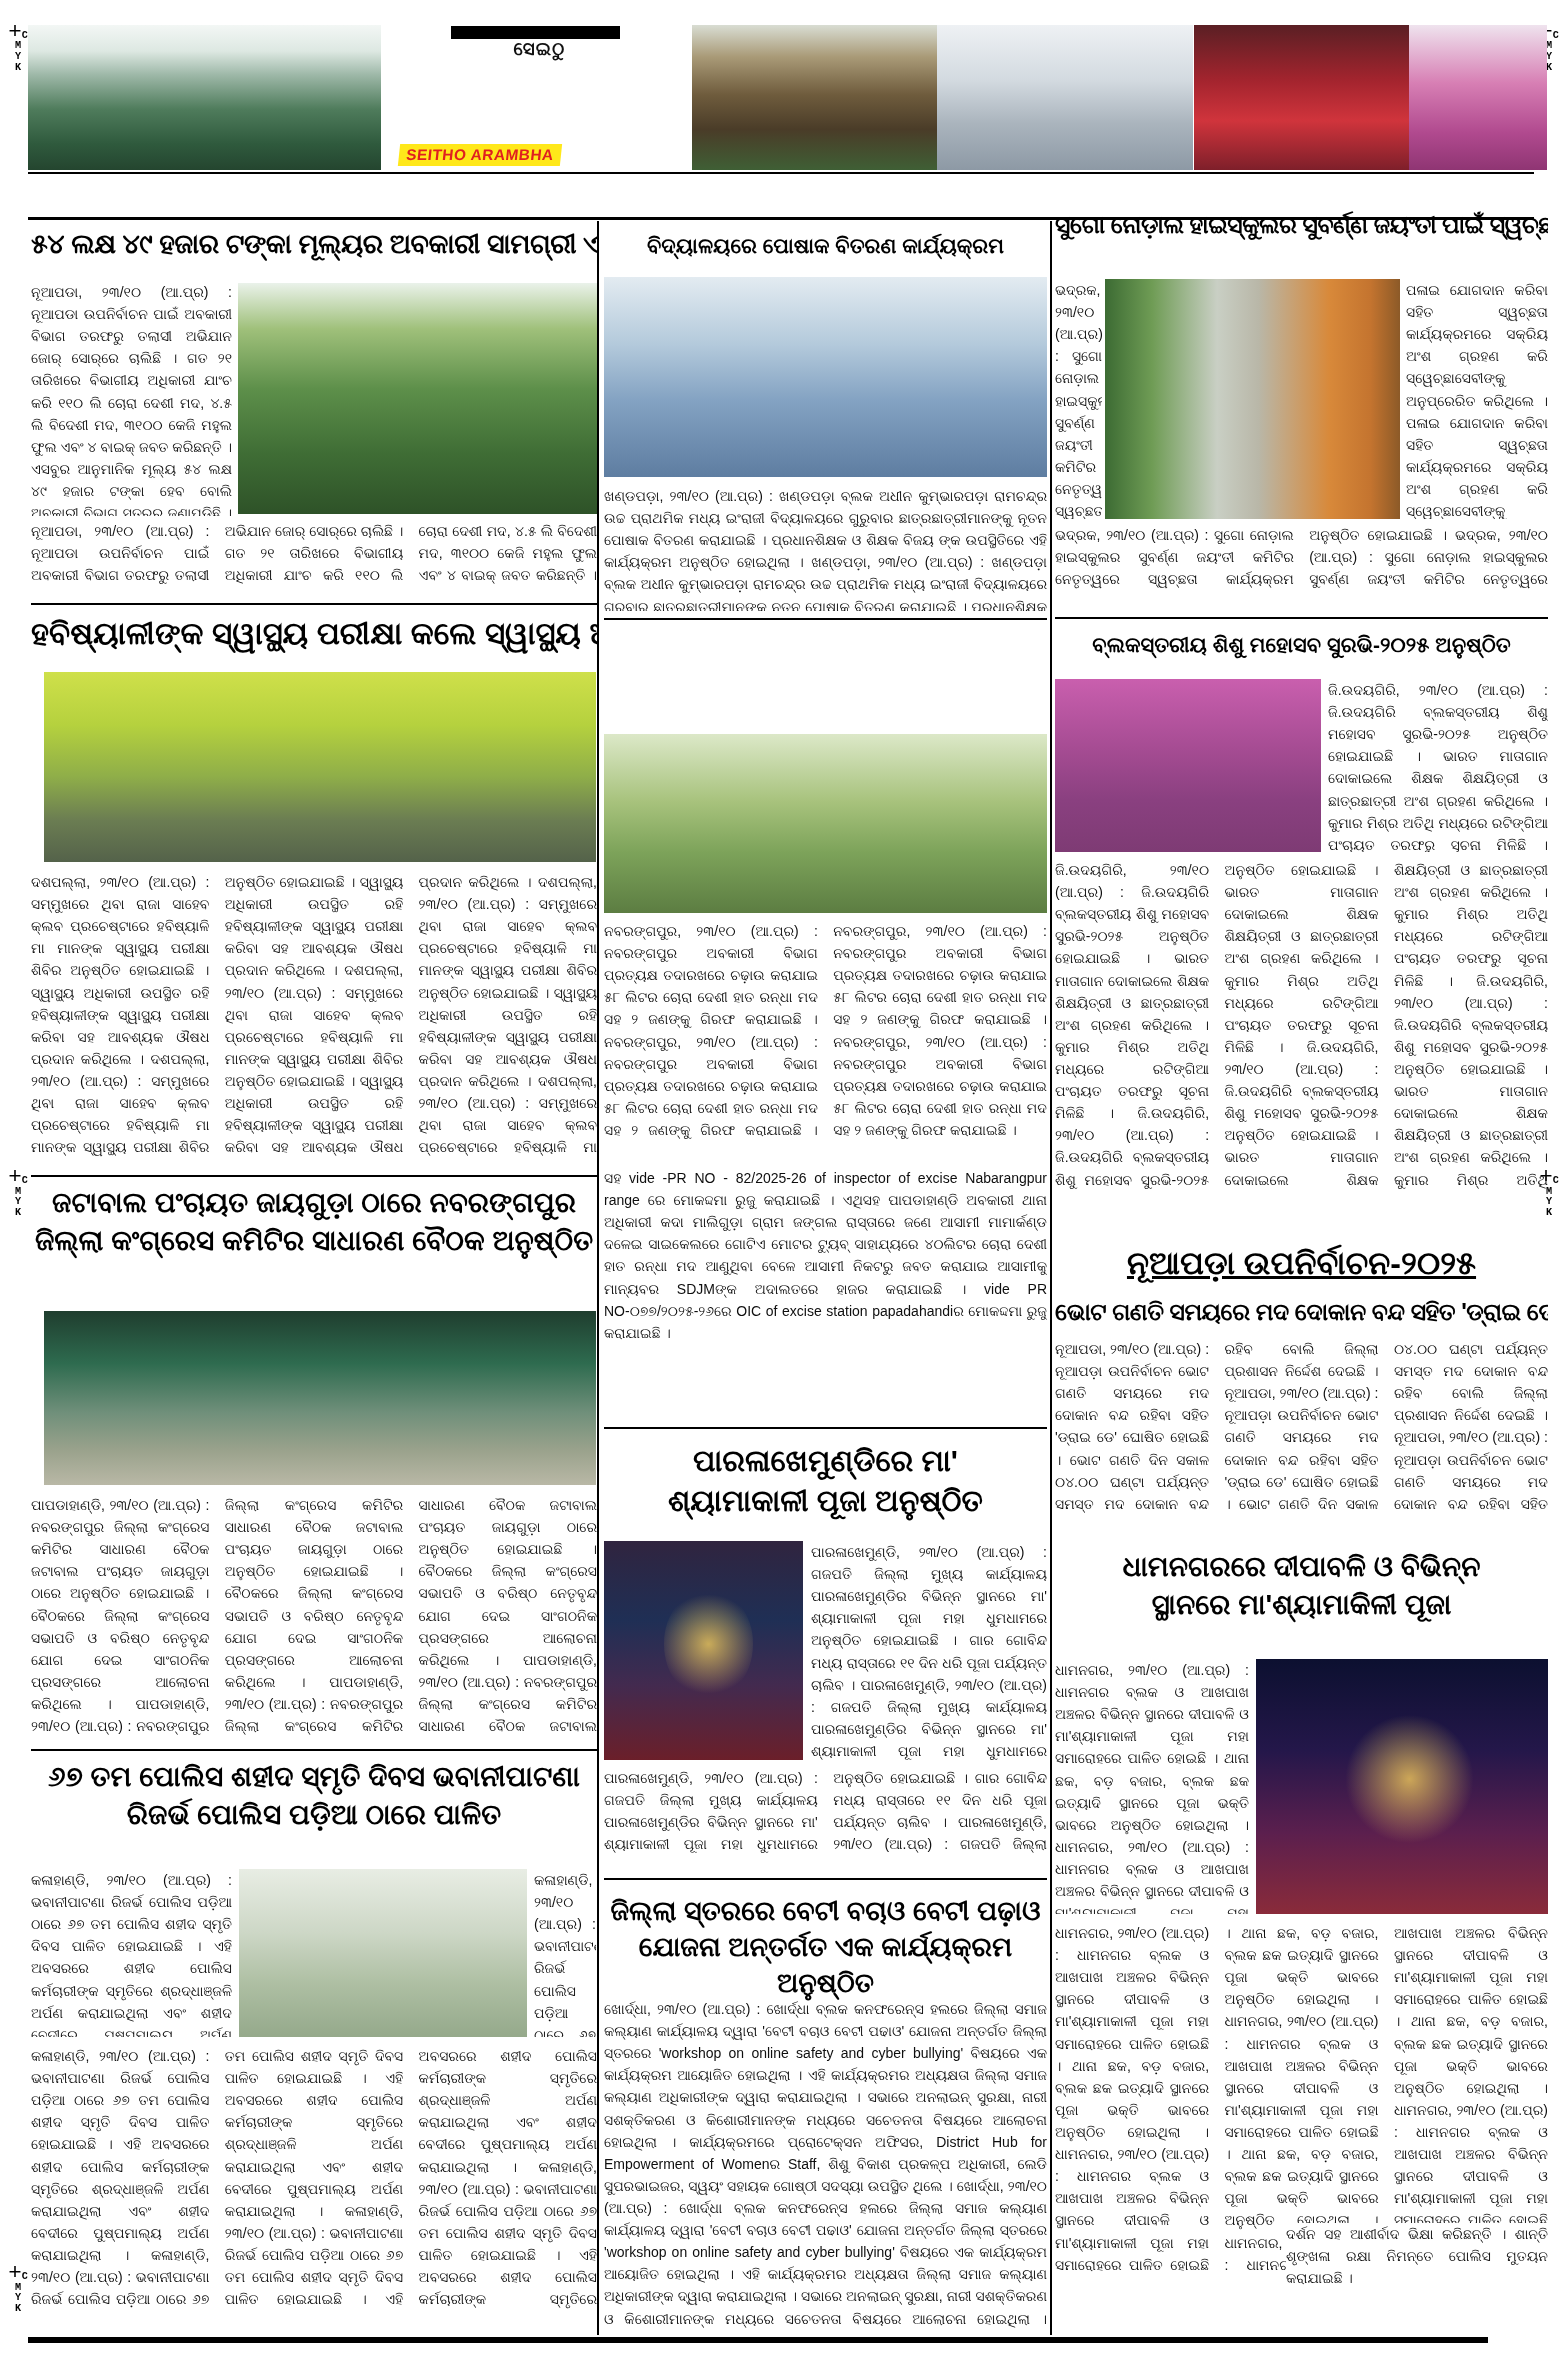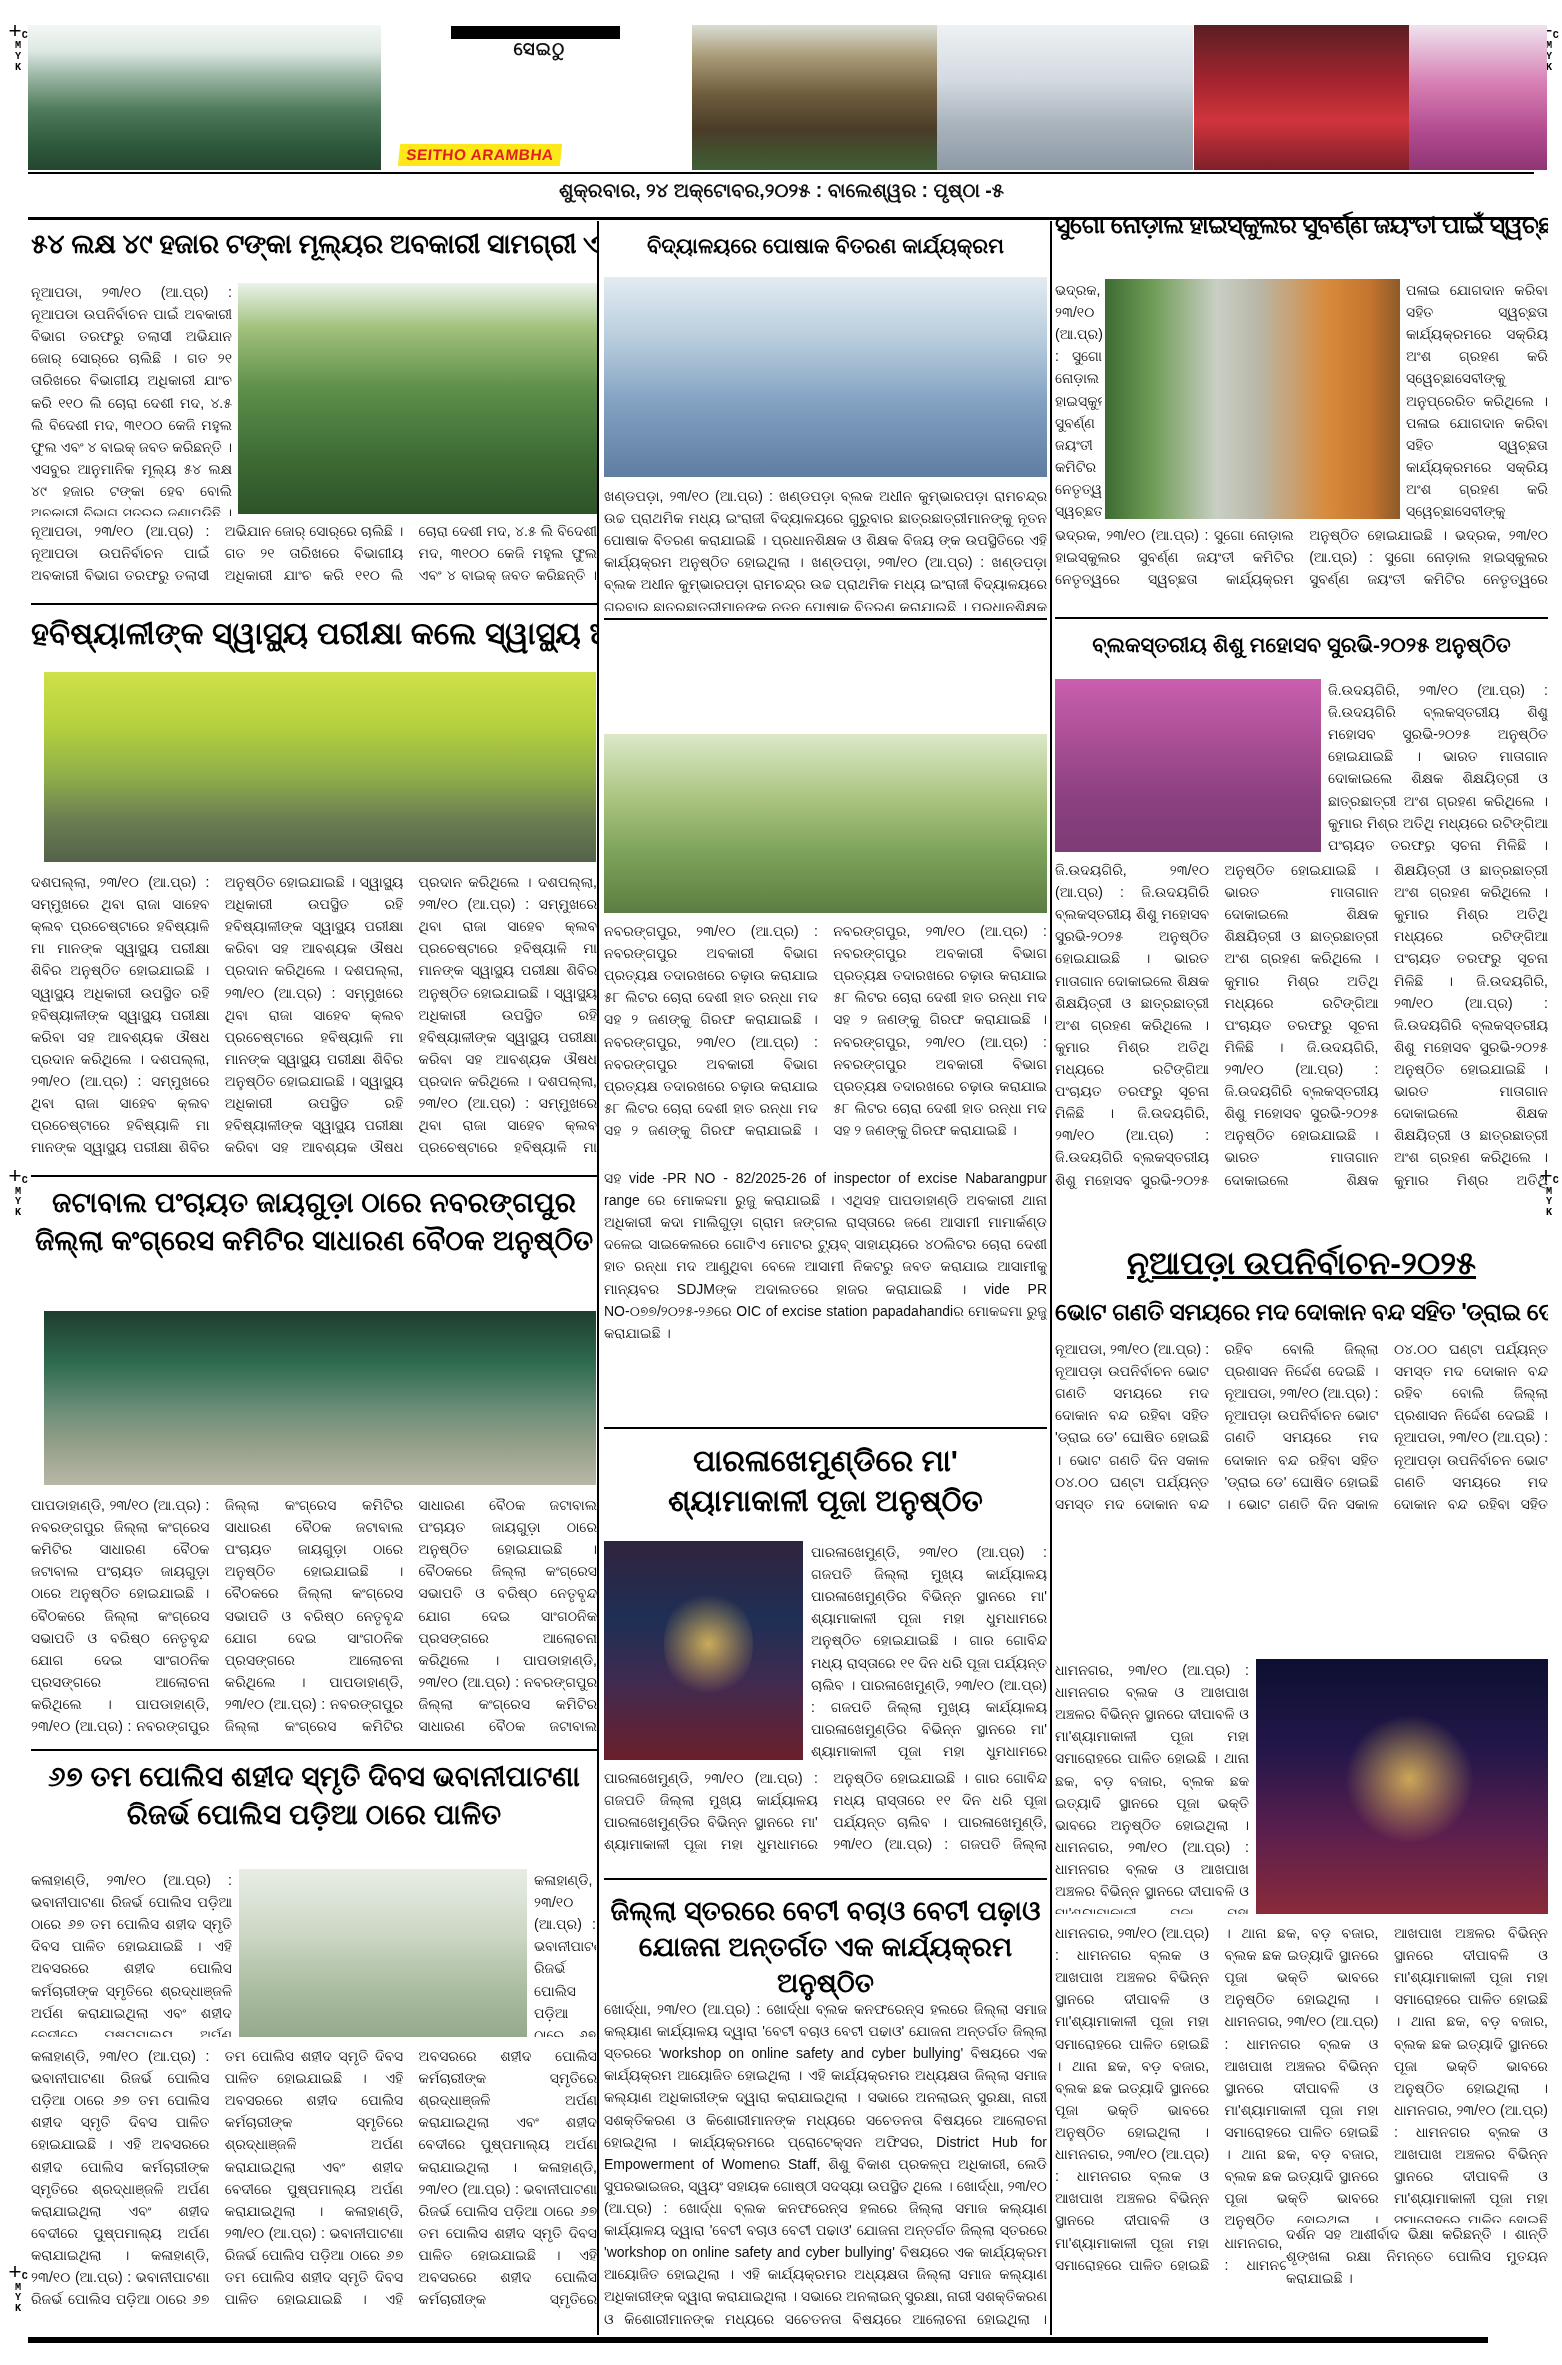--- a/index.html
+++ b/index.html
@@ -79,21 +79,20 @@
   <div class="ph ph-ban-dancers" style="left:1194px;top:24.6px;width:215px;height:145px;"></div>
   <div class="ph ph-ban-dancer" style="left:1409px;top:24.6px;width:138px;height:145px;"></div>
 
   <div class="masthead">
     <div class="m-bar"></div>
     <div class="m-pre">ସେଇଠୁ</div>
     <div class="m-badge">SEITHO ARAMBHA</div>
   </div>
 
   <div class="hr" style="left:28px;top:172px;width:1506px;height:2px;"></div>
-  <div class="dateline">ଶୁକ୍ରବାର, ୨୪ ଅକ୍ଟୋବର,୨୦୨୫ : ବାଲେଶ୍ୱର : ପୃଷ୍ଠା -୫</div>
   <div class="hr" style="left:28px;top:217px;width:1506px;height:2.6px;"></div>
 
   <div class="vr" style="left:597px;top:221px;height:2114px;"></div>
   <div class="vr" style="left:1050px;top:221px;height:2114px;"></div>
 
   <div class="art-hl one" style="left:31px;top:226px;width:566px;font-size:27px;letter-spacing:-0.5px;">୫୪ ଲକ୍ଷ ୪୯ ହଜାର ଟଙ୍କା ମୂଲ୍ୟର ଅବକାରୀ ସାମଗ୍ରୀ ଏବଂ ୪ ବାଇକ୍ ଜବତ</div>
   <div class="body" style="left:31px;top:281px;width:201px;height:235px;">ନୂଆପଡା, ୨୩/୧୦ (ଆ.ପ୍ର) : ନୂଆପଡା ଉପନିର୍ବାଚନ ପାଇଁ ଅବକାରୀ ବିଭାଗ ତରଫରୁ ତଲାସୀ ଅଭିଯାନ ଜୋର୍ ସୋର୍‌ରେ ଚାଲିଛି । ଗତ ୨୧ ତାରିଖରେ ବିଭାଗୀୟ ଅଧିକାରୀ ଯାଂଚ କରି ୧୧୦ ଲି ଚୋରା ଦେଶୀ ମଦ, ୪.୫ ଲି ବିଦେଶୀ ମଦ, ୩୧୦୦ କେଜି ମହୁଲ ଫୁଲ ଏବଂ ୪ ବାଇକ୍ ଜବତ କରିଛନ୍ତି । ଏସବୁର ଆନୁମାନିକ ମୂଲ୍ୟ ୫୪ ଲକ୍ଷ ୪୯ ହଜାର ଟଙ୍କା ହେବ ବୋଲି ଅବକାରୀ ବିଭାଗ ସୂତ୍ରରୁ ଜଣାପଡିଛି । ଏହି ଅଭିଯାନ ଜାରି ରହିବ ବୋଲି ବିଭାଗ ପକ୍ଷରୁ କୁହାଯାଇଛି । ନୂଆପଡା, ୨୩/୧୦ (ଆ.ପ୍ର) : ନୂଆପଡା ଉପନିର୍ବାଚନ ପାଇଁ ଅବକାରୀ ବିଭାଗ ତରଫରୁ ତଲାସୀ ଅଭିଯାନ ଜୋର୍ ସୋର୍‌ରେ ଚାଲିଛି । ଗତ ୨୧ ତାରିଖରେ ବିଭାଗୀୟ ଅଧିକାରୀ ଯାଂଚ କରି ୧୧୦ ଲି ଚୋରା ଦେଶୀ ମଦ, ୪.୫ ଲି ବିଦେଶୀ ମଦ, ୩୧୦୦ କେଜି ମହୁଲ ଫୁଲ ଏବଂ ୪ ବାଇକ୍ ଜବତ କରିଛନ୍ତି । ଏସବୁର ଆନୁମାନିକ ମୂଲ୍ୟ ୫୪ ଲକ୍ଷ ୪୯ ହଜାର ଟଙ୍କା ହେବ ବୋଲି ଅବକାରୀ ବିଭାଗ ସୂତ୍ରରୁ ଜଣାପଡିଛି । ଏହି ଅଭିଯାନ ଜାରି ରହିବ ବୋଲି ବିଭାଗ ପକ୍ଷରୁ କୁହାଯାଇଛି ।</div>
   <div class="ph ph-a1" style="left:238px;top:283px;width:359px;height:231px;"></div>
   <div class="body cols3" style="left:31px;top:520px;width:566px;height:78px;">ନୂଆପଡା, ୨୩/୧୦ (ଆ.ପ୍ର) : ନୂଆପଡା ଉପନିର୍ବାଚନ ପାଇଁ ଅବକାରୀ ବିଭାଗ ତରଫରୁ ତଲାସୀ ଅଭିଯାନ ଜୋର୍ ସୋର୍‌ରେ ଚାଲିଛି । ଗତ ୨୧ ତାରିଖରେ ବିଭାଗୀୟ ଅଧିକାରୀ ଯାଂଚ କରି ୧୧୦ ଲି ଚୋରା ଦେଶୀ ମଦ, ୪.୫ ଲି ବିଦେଶୀ ମଦ, ୩୧୦୦ କେଜି ମହୁଲ ଫୁଲ ଏବଂ ୪ ବାଇକ୍ ଜବତ କରିଛନ୍ତି । ଏସବୁର ଆନୁମାନିକ ମୂଲ୍ୟ ୫୪ ଲକ୍ଷ ୪୯ ହଜାର ଟଙ୍କା ହେବ ବୋଲି ଅବକାରୀ ବିଭାଗ ସୂତ୍ରରୁ ଜଣାପଡିଛି । ଏହି ଅଭିଯାନ ଜାରି ରହିବ ବୋଲି ବିଭାଗ ପକ୍ଷରୁ କୁହାଯାଇଛି । ନୂଆପଡା, ୨୩/୧୦ (ଆ.ପ୍ର) : ନୂଆପଡା ଉପନିର୍ବାଚନ ପାଇଁ ଅବକାରୀ ବିଭାଗ ତରଫରୁ ତଲାସୀ ଅଭିଯାନ ଜୋର୍ ସୋର୍‌ରେ ଚାଲିଛି । ଗତ ୨୧ ତାରିଖରେ ବିଭାଗୀୟ ଅଧିକାରୀ ଯାଂଚ କରି ୧୧୦ ଲି ଚୋରା ଦେଶୀ ମଦ, ୪.୫ ଲି ବିଦେଶୀ ମଦ, ୩୧୦୦ କେଜି ମହୁଲ ଫୁଲ ଏବଂ ୪ ବାଇକ୍ ଜବତ କରିଛନ୍ତି । ଏସବୁର ଆନୁମାନିକ ମୂଲ୍ୟ ୫୪ ଲକ୍ଷ ୪୯ ହଜାର ଟଙ୍କା ହେବ ବୋଲି ଅବକାରୀ ବିଭାଗ ସୂତ୍ରରୁ ଜଣାପଡିଛି । ଏହି ଅଭିଯାନ ଜାରି ରହିବ ବୋଲି ବିଭାଗ ପକ୍ଷରୁ କୁହାଯାଇଛି ।</div>
 
@@ -148,20 +147,22 @@
   <div class="hr" style="left:1055px;top:617px;width:493px;height:1.5px;"></div>
   <div class="art-hl one" style="left:1055px;top:631px;width:493px;font-size:21px;">ବ୍ଲକସ୍ତରୀୟ ଶିଶୁ ମହୋସବ ସୁରଭି-୨୦୨୫ ଅନୁଷ୍ଠିତ</div>
   <div class="ph ph-c2" style="left:1055px;top:679px;width:266px;height:173px;"></div>
   <div class="body" style="left:1328px;top:679px;width:220px;height:173px;">ଜି.ଉଦୟଗିରି, ୨୩/୧୦ (ଆ.ପ୍ର) : ଜି.ଉଦୟଗିରି ବ୍ଲକସ୍ତରୀୟ ଶିଶୁ ମହୋସବ ସୁରଭି-୨୦୨୫ ଅନୁଷ୍ଠିତ ହୋଇଯାଇଛି । ଭାରତ ମାତାଗାନ ଦୋକାଇଲେ ଶିକ୍ଷକ ଶିକ୍ଷୟିତ୍ରୀ ଓ ଛାତ୍ରଛାତ୍ରୀ ଅଂଶ ଗ୍ରହଣ କରିଥିଲେ । କୁମାର ମିଶ୍ର ଅତିଥି ମଧ୍ୟରେ ରଟିଙ୍ଗିଆ ପଂଚାୟତ ତରଫରୁ ସୂଚନା ମିଳିଛି । ଜି.ଉଦୟଗିରି, ୨୩/୧୦ (ଆ.ପ୍ର) : ଜି.ଉଦୟଗିରି ବ୍ଲକସ୍ତରୀୟ ଶିଶୁ ମହୋସବ ସୁରଭି-୨୦୨୫ ଅନୁଷ୍ଠିତ ହୋଇଯାଇଛି । ଭାରତ ମାତାଗାନ ଦୋକାଇଲେ ଶିକ୍ଷକ ଶିକ୍ଷୟିତ୍ରୀ ଓ ଛାତ୍ରଛାତ୍ରୀ ଅଂଶ ଗ୍ରହଣ କରିଥିଲେ । କୁମାର ମିଶ୍ର ଅତିଥି ମଧ୍ୟରେ ରଟିଙ୍ଗିଆ ପଂଚାୟତ ତରଫରୁ ସୂଚନା ମିଳିଛି ।</div>
   <div class="body cols3" style="left:1055px;top:859px;width:493px;height:351px;">ଜି.ଉଦୟଗିରି, ୨୩/୧୦ (ଆ.ପ୍ର) : ଜି.ଉଦୟଗିରି ବ୍ଲକସ୍ତରୀୟ ଶିଶୁ ମହୋସବ ସୁରଭି-୨୦୨୫ ଅନୁଷ୍ଠିତ ହୋଇଯାଇଛି । ଭାରତ ମାତାଗାନ ଦୋକାଇଲେ ଶିକ୍ଷକ ଶିକ୍ଷୟିତ୍ରୀ ଓ ଛାତ୍ରଛାତ୍ରୀ ଅଂଶ ଗ୍ରହଣ କରିଥିଲେ । କୁମାର ମିଶ୍ର ଅତିଥି ମଧ୍ୟରେ ରଟିଙ୍ଗିଆ ପଂଚାୟତ ତରଫରୁ ସୂଚନା ମିଳିଛି । ଜି.ଉଦୟଗିରି, ୨୩/୧୦ (ଆ.ପ୍ର) : ଜି.ଉଦୟଗିରି ବ୍ଲକସ୍ତରୀୟ ଶିଶୁ ମହୋସବ ସୁରଭି-୨୦୨୫ ଅନୁଷ୍ଠିତ ହୋଇଯାଇଛି । ଭାରତ ମାତାଗାନ ଦୋକାଇଲେ ଶିକ୍ଷକ ଶିକ୍ଷୟିତ୍ରୀ ଓ ଛାତ୍ରଛାତ୍ରୀ ଅଂଶ ଗ୍ରହଣ କରିଥିଲେ । କୁମାର ମିଶ୍ର ଅତିଥି ମଧ୍ୟରେ ରଟିଙ୍ଗିଆ ପଂଚାୟତ ତରଫରୁ ସୂଚନା ମିଳିଛି । ଜି.ଉଦୟଗିରି, ୨୩/୧୦ (ଆ.ପ୍ର) : ଜି.ଉଦୟଗିରି ବ୍ଲକସ୍ତରୀୟ ଶିଶୁ ମହୋସବ ସୁରଭି-୨୦୨୫ ଅନୁଷ୍ଠିତ ହୋଇଯାଇଛି । ଭାରତ ମାତାଗାନ ଦୋକାଇଲେ ଶିକ୍ଷକ ଶିକ୍ଷୟିତ୍ରୀ ଓ ଛାତ୍ରଛାତ୍ରୀ ଅଂଶ ଗ୍ରହଣ କରିଥିଲେ । କୁମାର ମିଶ୍ର ଅତିଥି ମଧ୍ୟରେ ରଟିଙ୍ଗିଆ ପଂଚାୟତ ତରଫରୁ ସୂଚନା ମିଳିଛି । ଜି.ଉଦୟଗିରି, ୨୩/୧୦ (ଆ.ପ୍ର) : ଜି.ଉଦୟଗିରି ବ୍ଲକସ୍ତରୀୟ ଶିଶୁ ମହୋସବ ସୁରଭି-୨୦୨୫ ଅନୁଷ୍ଠିତ ହୋଇଯାଇଛି । ଭାରତ ମାତାଗାନ ଦୋକାଇଲେ ଶିକ୍ଷକ ଶିକ୍ଷୟିତ୍ରୀ ଓ ଛାତ୍ରଛାତ୍ରୀ ଅଂଶ ଗ୍ରହଣ କରିଥିଲେ । କୁମାର ମିଶ୍ର ଅତିଥି ମଧ୍ୟରେ ରଟିଙ୍ଗିଆ ପଂଚାୟତ ତରଫରୁ ସୂଚନା ମିଳିଛି । ଜି.ଉଦୟଗିରି, ୨୩/୧୦ (ଆ.ପ୍ର) : ଜି.ଉଦୟଗିରି ବ୍ଲକସ୍ତରୀୟ ଶିଶୁ ମହୋସବ ସୁରଭି-୨୦୨୫ ଅନୁଷ୍ଠିତ ହୋଇଯାଇଛି । ଭାରତ ମାତାଗାନ ଦୋକାଇଲେ ଶିକ୍ଷକ ଶିକ୍ଷୟିତ୍ରୀ ଓ ଛାତ୍ରଛାତ୍ରୀ ଅଂଶ ଗ୍ରହଣ କରିଥିଲେ । କୁମାର ମିଶ୍ର ଅତିଥି ମଧ୍ୟରେ ରଟିଙ୍ଗିଆ ପଂଚାୟତ ତରଫରୁ ସୂଚନା ମିଳିଛି ।</div>
 
   <div class="art-hl one" style="left:1055px;top:1242px;width:493px;font-size:32px;text-decoration:underline;">ନୂଆପଡ଼ା ଉପନିର୍ବାଚନ-୨୦୨୫</div>
   <div class="art-hl one" style="left:1055px;top:1297px;width:493px;font-size:23.6px;letter-spacing:-0.5px;">ଭୋଟ ଗଣତି ସମୟରେ ମଦ ଦୋକାନ ବନ୍ଦ ସହିତ 'ଡ୍ରାଇ ଡେ' ଘୋଷିତ</div>
   <div class="body cols3" style="left:1055px;top:1338px;width:493px;height:191px;">ନୂଆପଡା, ୨୩/୧୦ (ଆ.ପ୍ର) : ନୂଆପଡ଼ା ଉପନିର୍ବାଚନ ଭୋଟ ଗଣତି ସମୟରେ ମଦ ଦୋକାନ ବନ୍ଦ ରହିବା ସହିତ 'ଡ୍ରାଇ ଡେ' ଘୋଷିତ ହୋଇଛି । ଭୋଟ ଗଣତି ଦିନ ସକାଳ ୦୪.୦୦ ଘଣ୍ଟା ପର୍ଯ୍ୟନ୍ତ ସମସ୍ତ ମଦ ଦୋକାନ ବନ୍ଦ ରହିବ ବୋଲି ଜିଲ୍ଲା ପ୍ରଶାସନ ନିର୍ଦ୍ଦେଶ ଦେଇଛି । ନୂଆପଡା, ୨୩/୧୦ (ଆ.ପ୍ର) : ନୂଆପଡ଼ା ଉପନିର୍ବାଚନ ଭୋଟ ଗଣତି ସମୟରେ ମଦ ଦୋକାନ ବନ୍ଦ ରହିବା ସହିତ 'ଡ୍ରାଇ ଡେ' ଘୋଷିତ ହୋଇଛି । ଭୋଟ ଗଣତି ଦିନ ସକାଳ ୦୪.୦୦ ଘଣ୍ଟା ପର୍ଯ୍ୟନ୍ତ ସମସ୍ତ ମଦ ଦୋକାନ ବନ୍ଦ ରହିବ ବୋଲି ଜିଲ୍ଲା ପ୍ରଶାସନ ନିର୍ଦ୍ଦେଶ ଦେଇଛି । ନୂଆପଡା, ୨୩/୧୦ (ଆ.ପ୍ର) : ନୂଆପଡ଼ା ଉପନିର୍ବାଚନ ଭୋଟ ଗଣତି ସମୟରେ ମଦ ଦୋକାନ ବନ୍ଦ ରହିବା ସହିତ 'ଡ୍ରାଇ ଡେ' ଘୋଷିତ ହୋଇଛି । ଭୋଟ ଗଣତି ଦିନ ସକାଳ ୦୪.୦୦ ଘଣ୍ଟା ପର୍ଯ୍ୟନ୍ତ ସମସ୍ତ ମଦ ଦୋକାନ ବନ୍ଦ ରହିବ ବୋଲି ଜିଲ୍ଲା ପ୍ରଶାସନ ନିର୍ଦ୍ଦେଶ ଦେଇଛି । ନୂଆପଡା, ୨୩/୧୦ (ଆ.ପ୍ର) : ନୂଆପଡ଼ା ଉପନିର୍ବାଚନ ଭୋଟ ଗଣତି ସମୟରେ ମଦ ଦୋକାନ ବନ୍ଦ ରହିବା ସହିତ 'ଡ୍ରାଇ ଡେ' ଘୋଷିତ ହୋଇଛି । ଭୋଟ ଗଣତି ଦିନ ସକାଳ ୦୪.୦୦ ଘଣ୍ଟା ପର୍ଯ୍ୟନ୍ତ ସମସ୍ତ ମଦ ଦୋକାନ ବନ୍ଦ ରହିବ ବୋଲି ଜିଲ୍ଲା ପ୍ରଶାସନ ନିର୍ଦ୍ଦେଶ ଦେଇଛି ।</div>
 
+  <div class="art-hl" style="left:1055px;top:1548px;width:493px;font-size:28px;">ଧାମନଗରରେ ଦୀପାବଳି ଓ ବିଭିନ୍ନ
+ସ୍ଥାନରେ ମା'ଶ୍ୟାମାକିଳୀ ପୂଜା</div>
   <div class="body" style="left:1055px;top:1659px;width:194px;height:255px;">ଧାମନଗର, ୨୩/୧୦ (ଆ.ପ୍ର) : ଧାମନଗର ବ୍ଲକ ଓ ଆଖପାଖ ଅଞ୍ଚଳର ବିଭିନ୍ନ ସ୍ଥାନରେ ଦୀପାବଳି ଓ ମା'ଶ୍ୟାମାକାଳୀ ପୂଜା ମହା ସମାରୋହରେ ପାଳିତ ହୋଇଛି । ଥାନା ଛକ, ବଡ଼ ବଜାର, ବ୍ଲକ ଛକ ଇତ୍ୟାଦି ସ୍ଥାନରେ ପୂଜା ଭକ୍ତି ଭାବରେ ଅନୁଷ୍ଠିତ ହୋଇଥିଲା । ଧାମନଗର, ୨୩/୧୦ (ଆ.ପ୍ର) : ଧାମନଗର ବ୍ଲକ ଓ ଆଖପାଖ ଅଞ୍ଚଳର ବିଭିନ୍ନ ସ୍ଥାନରେ ଦୀପାବଳି ଓ ମା'ଶ୍ୟାମାକାଳୀ ପୂଜା ମହା ସମାରୋହରେ ପାଳିତ ହୋଇଛି । ଥାନା ଛକ, ବଡ଼ ବଜାର, ବ୍ଲକ ଛକ ଇତ୍ୟାଦି ସ୍ଥାନରେ ପୂଜା ଭକ୍ତି ଭାବରେ ଅନୁଷ୍ଠିତ ହୋଇଥିଲା । ଧାମନଗର, ୨୩/୧୦ (ଆ.ପ୍ର) : ଧାମନଗର ବ୍ଲକ ଓ ଆଖପାଖ ଅଞ୍ଚଳର ବିଭିନ୍ନ ସ୍ଥାନରେ ଦୀପାବଳି ଓ ମା'ଶ୍ୟାମାକାଳୀ ପୂଜା ମହା ସମାରୋହରେ ପାଳିତ ହୋଇଛି । ଥାନା ଛକ, ବଡ଼ ବଜାର, ବ୍ଲକ ଛକ ଇତ୍ୟାଦି ସ୍ଥାନରେ ପୂଜା ଭକ୍ତି ଭାବରେ ଅନୁଷ୍ଠିତ ହୋଇଥିଲା ।</div>
   <div class="ph ph-c4" style="left:1256px;top:1659px;width:292px;height:255px;">
       <div class="glow"></div>
     </div>
   <div class="body cols3" style="left:1055px;top:1922px;width:493px;height:359px;">ଧାମନଗର, ୨୩/୧୦ (ଆ.ପ୍ର) : ଧାମନଗର ବ୍ଲକ ଓ ଆଖପାଖ ଅଞ୍ଚଳର ବିଭିନ୍ନ ସ୍ଥାନରେ ଦୀପାବଳି ଓ ମା'ଶ୍ୟାମାକାଳୀ ପୂଜା ମହା ସମାରୋହରେ ପାଳିତ ହୋଇଛି । ଥାନା ଛକ, ବଡ଼ ବଜାର, ବ୍ଲକ ଛକ ଇତ୍ୟାଦି ସ୍ଥାନରେ ପୂଜା ଭକ୍ତି ଭାବରେ ଅନୁଷ୍ଠିତ ହୋଇଥିଲା । ଧାମନଗର, ୨୩/୧୦ (ଆ.ପ୍ର) : ଧାମନଗର ବ୍ଲକ ଓ ଆଖପାଖ ଅଞ୍ଚଳର ବିଭିନ୍ନ ସ୍ଥାନରେ ଦୀପାବଳି ଓ ମା'ଶ୍ୟାମାକାଳୀ ପୂଜା ମହା ସମାରୋହରେ ପାଳିତ ହୋଇଛି । ଥାନା ଛକ, ବଡ଼ ବଜାର, ବ୍ଲକ ଛକ ଇତ୍ୟାଦି ସ୍ଥାନରେ ପୂଜା ଭକ୍ତି ଭାବରେ ଅନୁଷ୍ଠିତ ହୋଇଥିଲା । ଧାମନଗର, ୨୩/୧୦ (ଆ.ପ୍ର) : ଧାମନଗର ବ୍ଲକ ଓ ଆଖପାଖ ଅଞ୍ଚଳର ବିଭିନ୍ନ ସ୍ଥାନରେ ଦୀପାବଳି ଓ ମା'ଶ୍ୟାମାକାଳୀ ପୂଜା ମହା ସମାରୋହରେ ପାଳିତ ହୋଇଛି । ଥାନା ଛକ, ବଡ଼ ବଜାର, ବ୍ଲକ ଛକ ଇତ୍ୟାଦି ସ୍ଥାନରେ ପୂଜା ଭକ୍ତି ଭାବରେ ଅନୁଷ୍ଠିତ ହୋଇଥିଲା । ଧାମନଗର, ୨୩/୧୦ (ଆ.ପ୍ର) : ଧାମନଗର ବ୍ଲକ ଓ ଆଖପାଖ ଅଞ୍ଚଳର ବିଭିନ୍ନ ସ୍ଥାନରେ ଦୀପାବଳି ଓ ମା'ଶ୍ୟାମାକାଳୀ ପୂଜା ମହା ସମାରୋହରେ ପାଳିତ ହୋଇଛି । ଥାନା ଛକ, ବଡ଼ ବଜାର, ବ୍ଲକ ଛକ ଇତ୍ୟାଦି ସ୍ଥାନରେ ପୂଜା ଭକ୍ତି ଭାବରେ ଅନୁଷ୍ଠିତ ହୋଇଥିଲା । ଧାମନଗର, ୨୩/୧୦ (ଆ.ପ୍ର) : ଧାମନଗର ବ୍ଲକ ଓ ଆଖପାଖ ଅଞ୍ଚଳର ବିଭିନ୍ନ ସ୍ଥାନରେ ଦୀପାବଳି ଓ ମା'ଶ୍ୟାମାକାଳୀ ପୂଜା ମହା ସମାରୋହରେ ପାଳିତ ହୋଇଛି । ଥାନା ଛକ, ବଡ଼ ବଜାର, ବ୍ଲକ ଛକ ଇତ୍ୟାଦି ସ୍ଥାନରେ ପୂଜା ଭକ୍ତି ଭାବରେ ଅନୁଷ୍ଠିତ ହୋଇଥିଲା ।</div>
   <div class="body" style="left:1286px;top:2223px;width:262px;height:108px;background:#fff;">ଦର୍ଶନ ସହ ଆଶୀର୍ବାଦ ଭିକ୍ଷା କରିଛନ୍ତି । ଶାନ୍ତି ଶୃଙ୍ଖଳା ରକ୍ଷା ନିମନ୍ତେ ପୋଲିସ ମୁତୟନ କରାଯାଇଛି ।</div>
 
   <div class="hr" style="left:28px;top:2337px;width:1460px;height:6.1px;"></div>
 
 </div>

